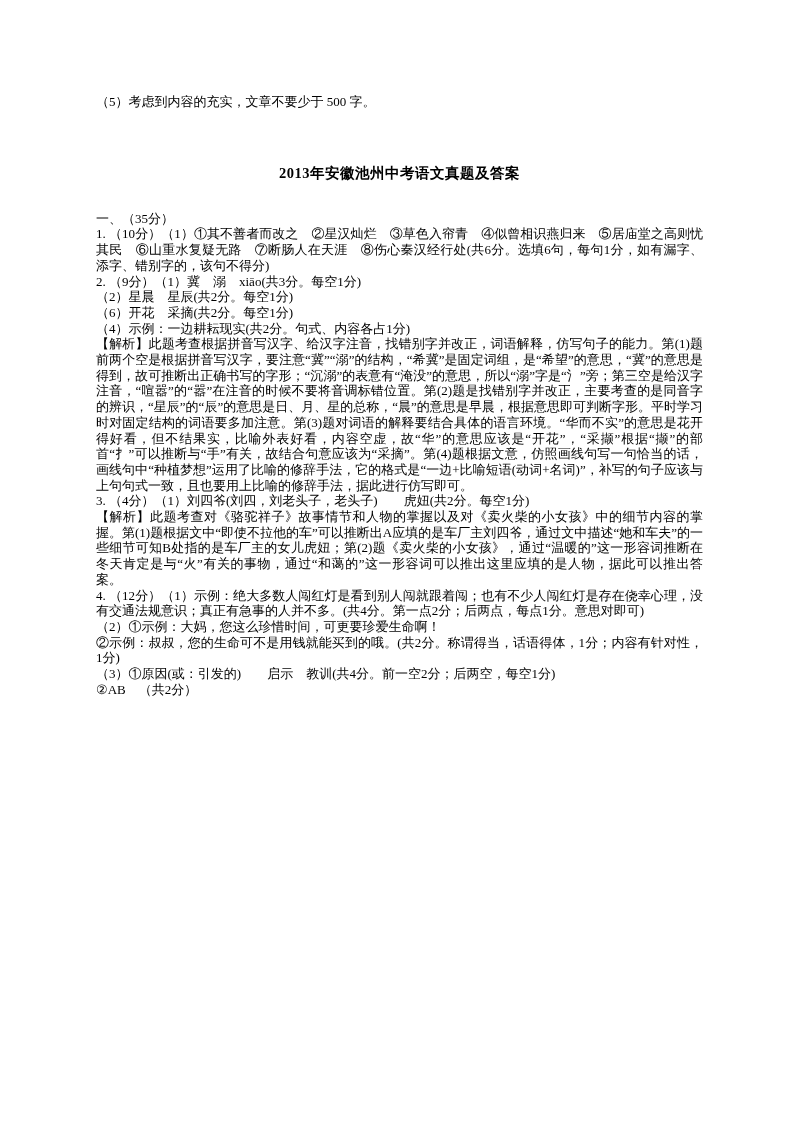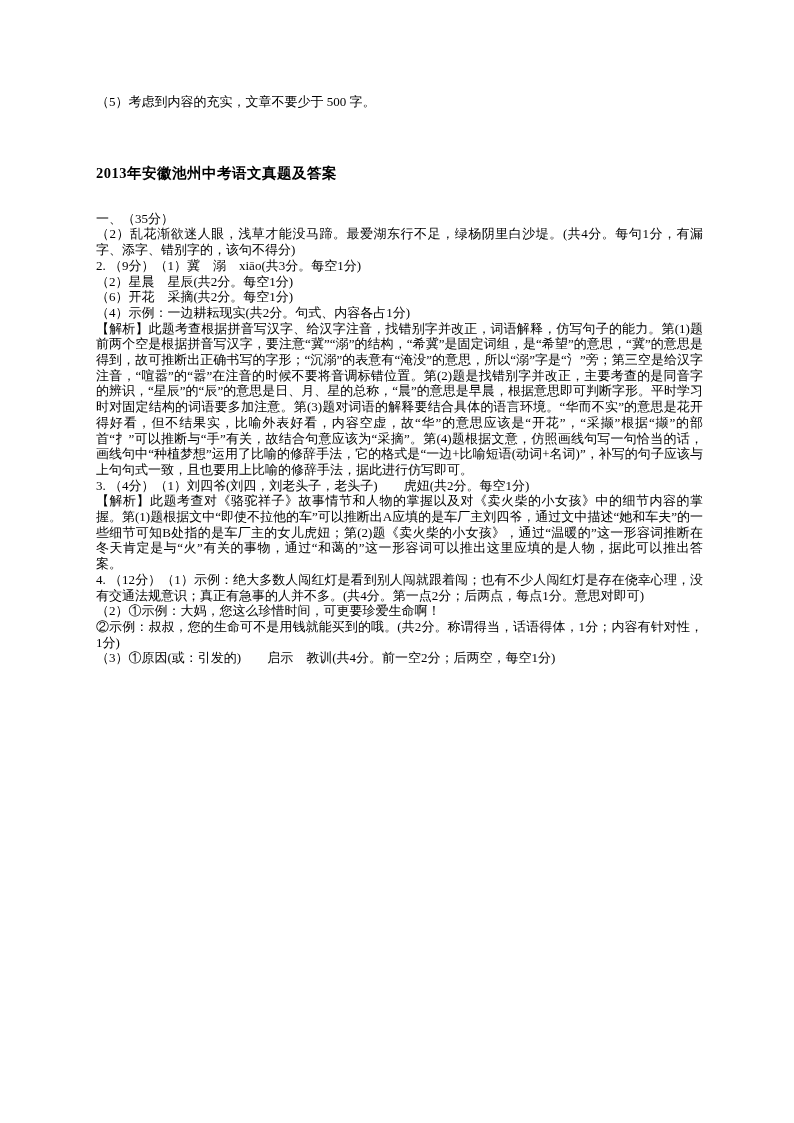--- a/index.html
+++ b/index.html
@@ -27,38 +27,39 @@
     padding: 0;
     font-size: 13px;
     line-height: 15.7px;
     text-align: justify;
     word-break: break-all;
   }
   .doc-title {
     margin: 54px 0 28px 0;
     font-size: 14.5px;
     font-weight: bold;
-    text-align: left;
+    text-align: center;
     letter-spacing: 0.5px;
   }
 </style>
 </head>
 <body>
 
 <div class="page">
   <div class="content">
     <p class="line">（5）考虑到内容的充实，文章不要少于 500 字。</p>
     <h1 class="doc-title">2013年安徽池州中考语文真题及答案</h1>
     <p class="line">一、（35分）</p>
-    <p class="line">（2）乱花渐欲迷人眼，浅草才能没马蹄。最爱湖东行不足，绿杨阴里白沙堤。(共4分。每句1分，有漏字、添字、错别字的，该句不得分)</p>
+    <p class="line">1. （10分）（1）①其不善者而改之　②星汉灿烂　③草色入帘青　④似曾相识燕归来　⑤居庙堂之高则忧其民　⑥山重水复疑无路　⑦断肠人在天涯　⑧伤心秦汉经行处(共6分。选填6句，每句1分，如有漏字、添字、错别字的，该句不得分)</p>
     <p class="line">2. （9分）（1）冀　溺　xiāo(共3分。每空1分)</p>
     <p class="line">（2）星晨　星辰(共2分。每空1分)</p>
     <p class="line">（6）开花　采摘(共2分。每空1分)</p>
     <p class="line">（4）示例：一边耕耘现实(共2分。句式、内容各占1分)</p>
     <p class="line">【解析】此题考查根据拼音写汉字、给汉字注音，找错别字并改正，词语解释，仿写句子的能力。第(1)题前两个空是根据拼音写汉字，要注意“冀”“溺”的结构，“希冀”是固定词组，是“希望”的意思，“冀”的意思是得到，故可推断出正确书写的字形；“沉溺”的表意有“淹没”的意思，所以“溺”字是“氵”旁；第三空是给汉字注音，“喧嚣”的“嚣”在注音的时候不要将音调标错位置。第(2)题是找错别字并改正，主要考查的是同音字的辨识，“星辰”的“辰”的意思是日、月、星的总称，“晨”的意思是早晨，根据意思即可判断字形。平时学习时对固定结构的词语要多加注意。第(3)题对词语的解释要结合具体的语言环境。“华而不实”的意思是花开得好看，但不结果实，比喻外表好看，内容空虚，故“华”的意思应该是“开花”，“采撷”根据“撷”的部首“扌”可以推断与“手”有关，故结合句意应该为“采摘”。第(4)题根据文意，仿照画线句写一句恰当的话，画线句中“种植梦想”运用了比喻的修辞手法，它的格式是“一边+比喻短语(动词+名词)”，补写的句子应该与上句句式一致，且也要用上比喻的修辞手法，据此进行仿写即可。</p>
     <p class="line">3. （4分）（1）刘四爷(刘四，刘老头子，老头子)　　虎妞(共2分。每空1分)</p>
     <p class="line">【解析】此题考查对《骆驼祥子》故事情节和人物的掌握以及对《卖火柴的小女孩》中的细节内容的掌握。第(1)题根据文中“即使不拉他的车”可以推断出A应填的是车厂主刘四爷，通过文中描述“她和车夫”的一些细节可知B处指的是车厂主的女儿虎妞；第(2)题《卖火柴的小女孩》，通过“温暖的”这一形容词推断在冬天肯定是与“火”有关的事物，通过“和蔼的”这一形容词可以推出这里应填的是人物，据此可以推出答案。</p>
     <p class="line">4. （12分）（1）示例：绝大多数人闯红灯是看到别人闯就跟着闯；也有不少人闯红灯是存在侥幸心理，没有交通法规意识；真正有急事的人并不多。(共4分。第一点2分；后两点，每点1分。意思对即可)</p>
     <p class="line">（2）①示例：大妈，您这么珍惜时间，可更要珍爱生命啊！</p>
     <p class="line">②示例：叔叔，您的生命可不是用钱就能买到的哦。(共2分。称谓得当，话语得体，1分；内容有针对性，1分)</p>
     <p class="line">（3）①原因(或：引发的)　　启示　教训(共4分。前一空2分；后两空，每空1分)</p>
+    <p class="line"> ②AB　（共2分）</p>
   </div>
 </div>
 
 </body></html>

